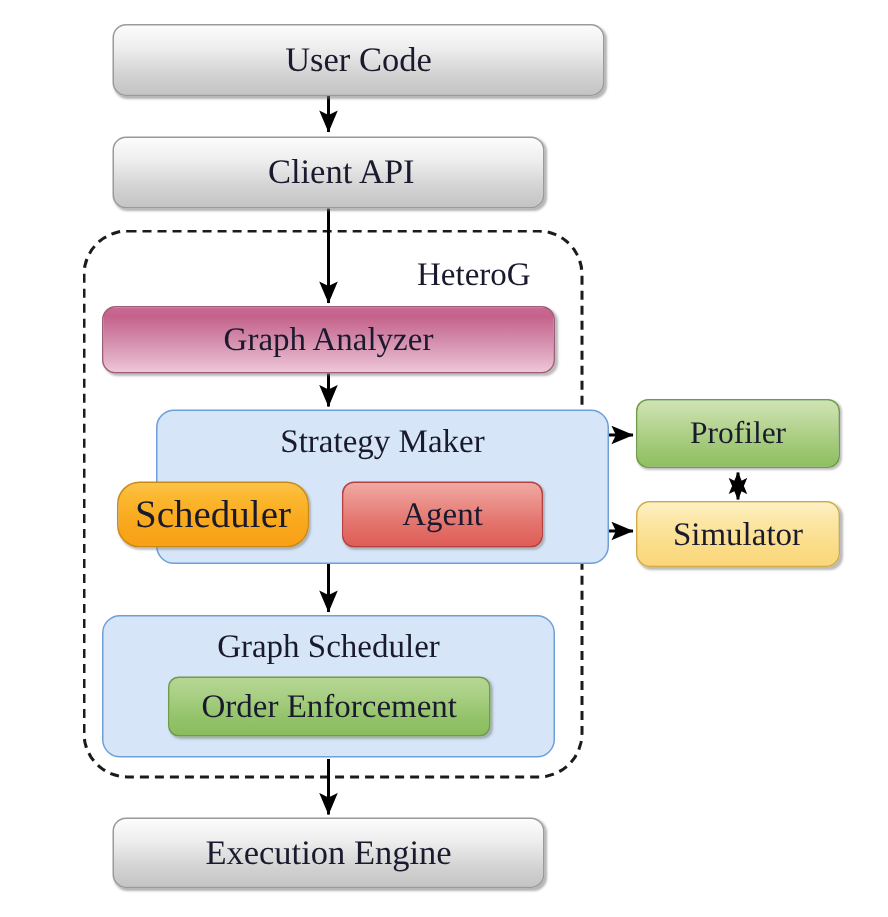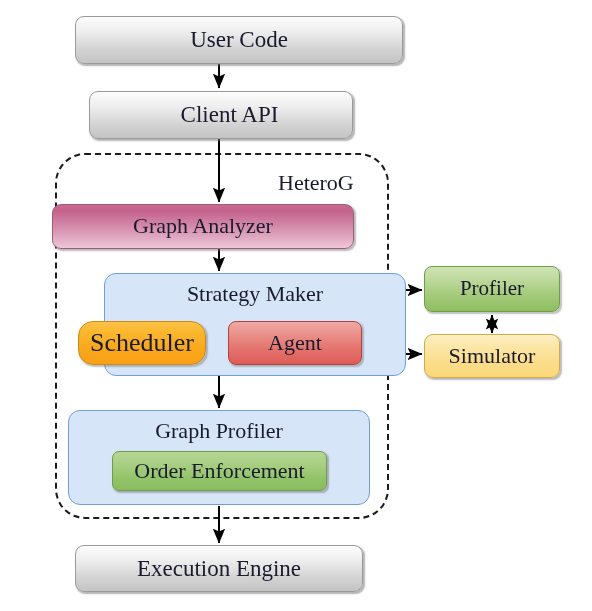--- a/index.html
+++ b/index.html
@@ -156,34 +156,34 @@
 
     <line x1="372" y1="290" x2="422" y2="290" stroke="#000" stroke-width="2" marker-end="url(#ah)" marker-start="url(#ah-start)"></line>
 
     <line x1="372" y1="354" x2="422" y2="354" stroke="#000" stroke-width="2" marker-end="url(#ah)" marker-start="url(#ah-start)"></line>
 
     <line x1="492" y1="315" x2="492" y2="333" stroke="#000" stroke-width="2" marker-end="url(#ah)" marker-start="url(#ah-start)"></line>
   </svg>
 
   <div class="node grey-box" style="left:75px; top:16px; width:328px; height:48px;">User Code</div>
 
-  <div class="node grey-box" style="left:89px; top:91px; width:264px; height:48px;padding-left:17px;">Client API</div>
+  <div class="node grey-box" style="left:75px; top:91px; width:288px; height:48px;padding-left:17px;">Client API</div>
 
-  <div class="node pink-box" style="left:52px; top:204px; width:302px; height:45px;">Graph Analyzer</div>
+  <div class="node pink-box" style="left:68px; top:204px; width:302px; height:45px;">Graph Analyzer</div>
 
   <div class="node blue-box" style="left:68px; top:273px; width:302px; height:103px;margin-left:36px;">
     <span class="blue-title" style="top:8px;">Strategy Maker</span>
   </div>
 
   <div class="node orange-box" style="left:78px; top:321px; width:128px; height:44px;">Scheduler</div>
 
   <div class="node red-box" style="left:228px; top:321px; width:134px; height:44px;">Agent</div>
 
   <div class="node blue-box" style="left:68px; top:410px; width:302px; height:95px;">
-    <span class="blue-title" style="top:8px;">Graph Profiler</span>
+    <span class="blue-title" style="top:8px;">Graph Scheduler</span>
   </div>
 
   <div class="node green-box-solid" style="left:112px; top:451px; width:215px; height:40px;">Order Enforcement</div>
 
   <div class="node grey-box" style="left:75px; top:545px; width:288px; height:47px;">Execution Engine</div>
 
   <div class="node green-box" style="left:424px; top:266px; width:136px; height:46px;">Profiler</div>
 
   <div class="node yellow-box" style="left:424px; top:334px; width:136px; height:44px;">Simulator</div>
 

